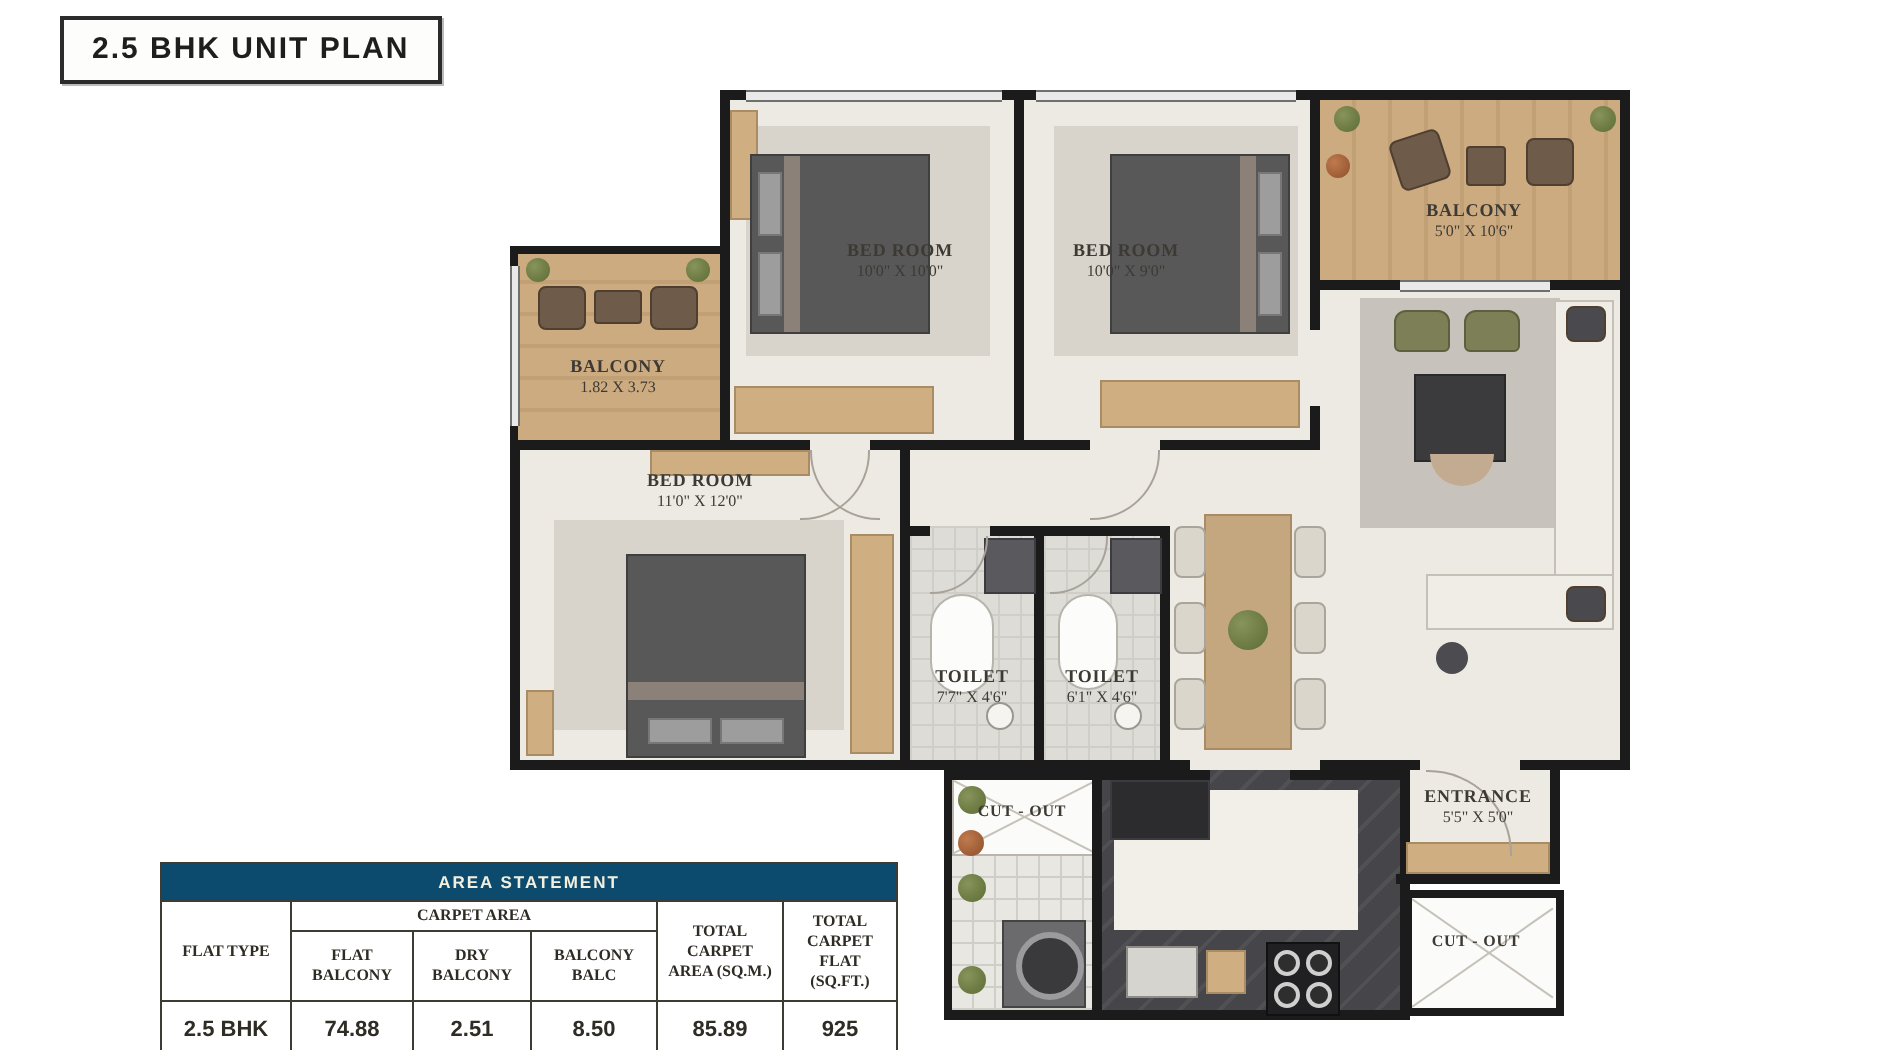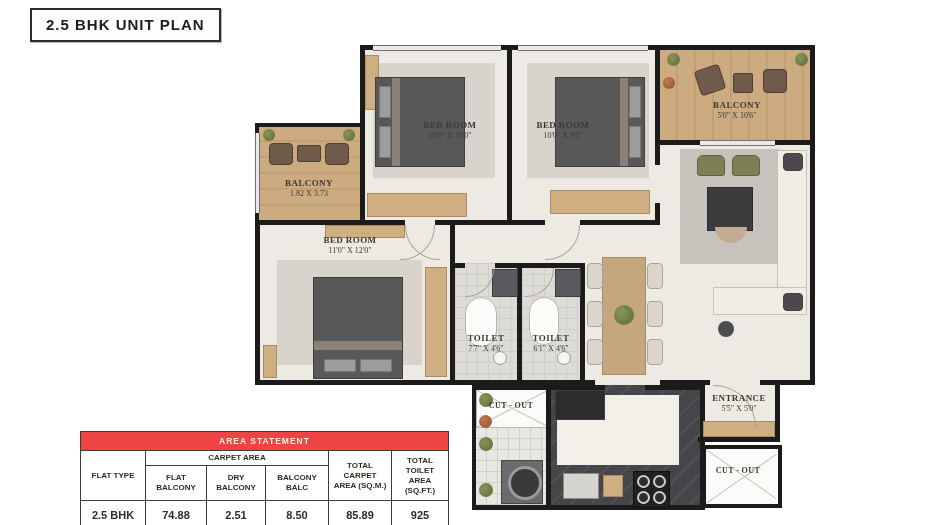--- a/index.html
+++ b/index.html
@@ -47,23 +47,23 @@
   .shower{position:absolute;background:#5a5a5e;border:1px solid #3c3c40;}
   .wc{position:absolute;background:#f5f4f0;border:1px solid #9a978e;border-radius:50%;}
   .burners{position:absolute;display:grid;grid-template-columns:1fr 1fr;gap:3px;padding:3px;
            background:#202022;border:1px solid #111;}
   .burners i{width:9px;height:9px;border:2px solid #cfcfcf;border-radius:50%;background:#2e2e2e;}
   
   .area-table{position:absolute;left:80px;top:431px;border-collapse:collapse;background:#fff;
               font-family:"Liberation Sans",sans-serif;}
   .area-table th,.area-table td{border:1px solid #3c3c34;text-align:center;vertical-align:middle;
               color:#2e2c24;padding:2px 3px;}
-  .area-table .hdr{background:#ef4444;color:#f3efdf;font-size:8.5px;letter-spacing:1px;
+  .area-table .hdr{background:#0c4a6e;color:#f3efdf;font-size:8.5px;letter-spacing:1px;
               font-weight:bold;height:14px;}
-  .area-table .colh{font-size:8px;font-weight:bold;line-height:1.25;}
+  .area-table .colh{font-size:8px;font-weight:bold;line-height:1.25;font-family:Liberation Serif, serif;}
   .area-table .val{font-size:11px;font-weight:bold;height:24px;}
 </style>
 </head>
 <body>
 
 <div class="stage">
 
   <div class="title-box">
     <span>2.5 BHK UNIT PLAN</span>
   </div>
@@ -270,21 +270,21 @@
 
   <table class="area-table">
     <tbody>
         <tr>
       <th class="hdr" colspan="6">AREA STATEMENT</th>
     </tr>
     <tr>
       <th class="colh" rowspan="2" style="width:58px;">FLAT TYPE</th>
       <th class="colh" colspan="3">CARPET AREA</th>
       <th class="colh" rowspan="2" style="width:56px;margin-top:28px;">TOTAL CARPET AREA (SQ.M.)</th>
-      <th class="colh" rowspan="2" style="width:50px;">TOTAL TOILET AREA (SQ.FT.)</th>
+      <th class="colh" rowspan="2" style="width:50px;">TOTAL CARPET FLAT (SQ.FT.)</th>
     </tr>
     <tr>
       <th class="colh" style="width:54px;height:30px;">FLAT BALCONY</th>
       <th class="colh" style="width:52px;">DRY BALCONY</th>
       <th class="colh" style="width:56px;">BALCONY BALC</th>
     </tr>
     <tr>
       <td class="val">2.5 BHK</td>
       <td class="val">74.88</td>
       <td class="val">2.51</td>

